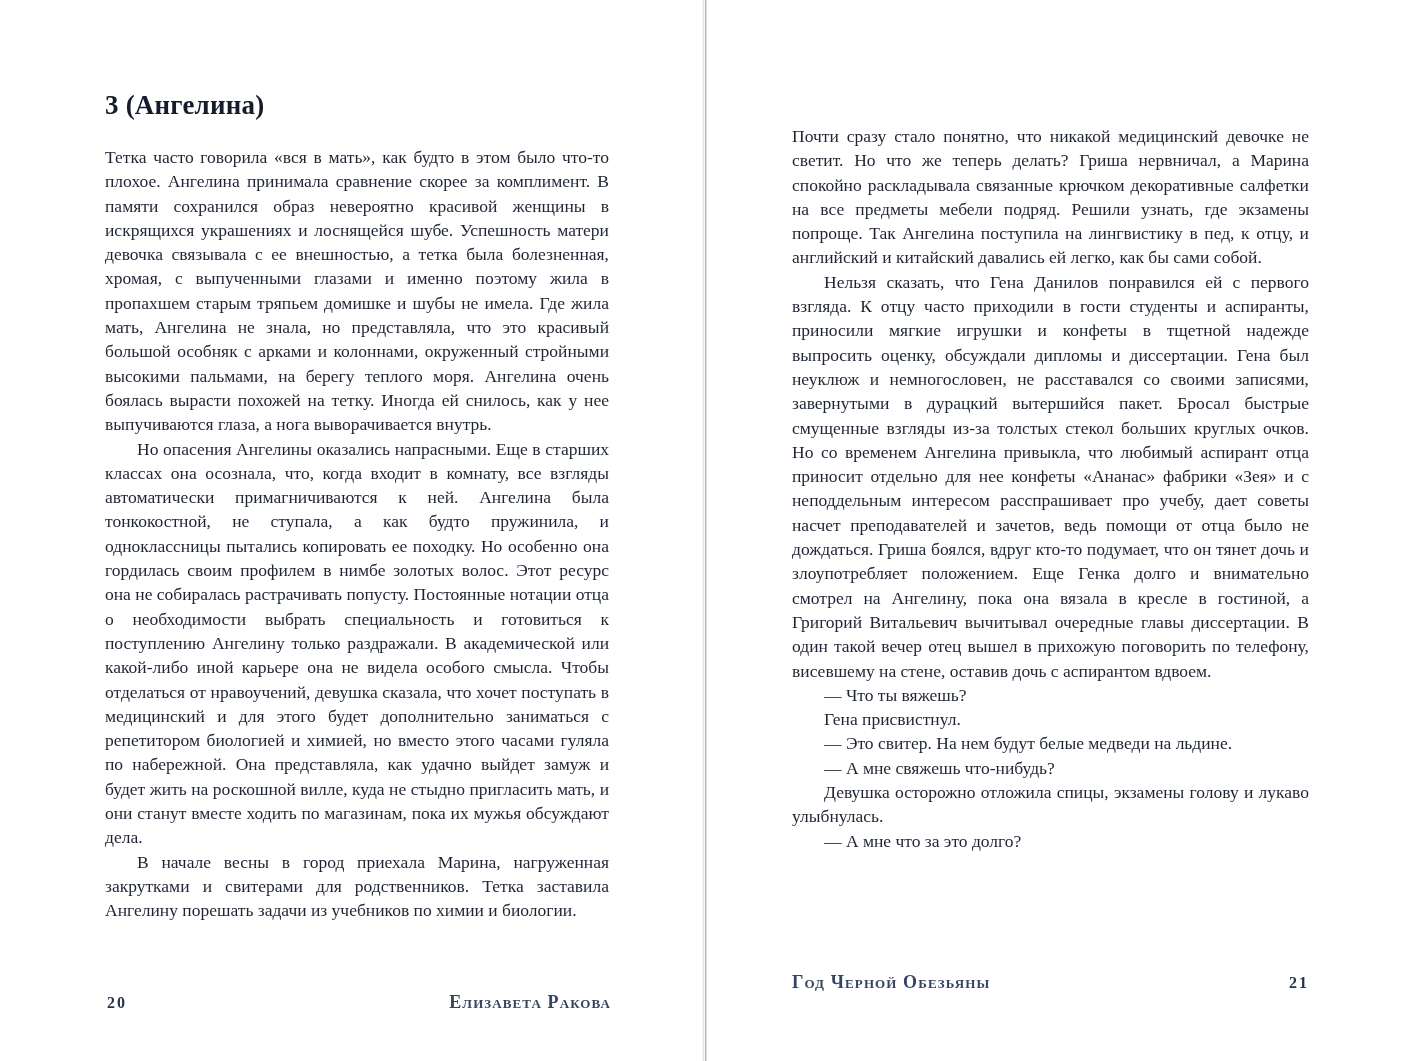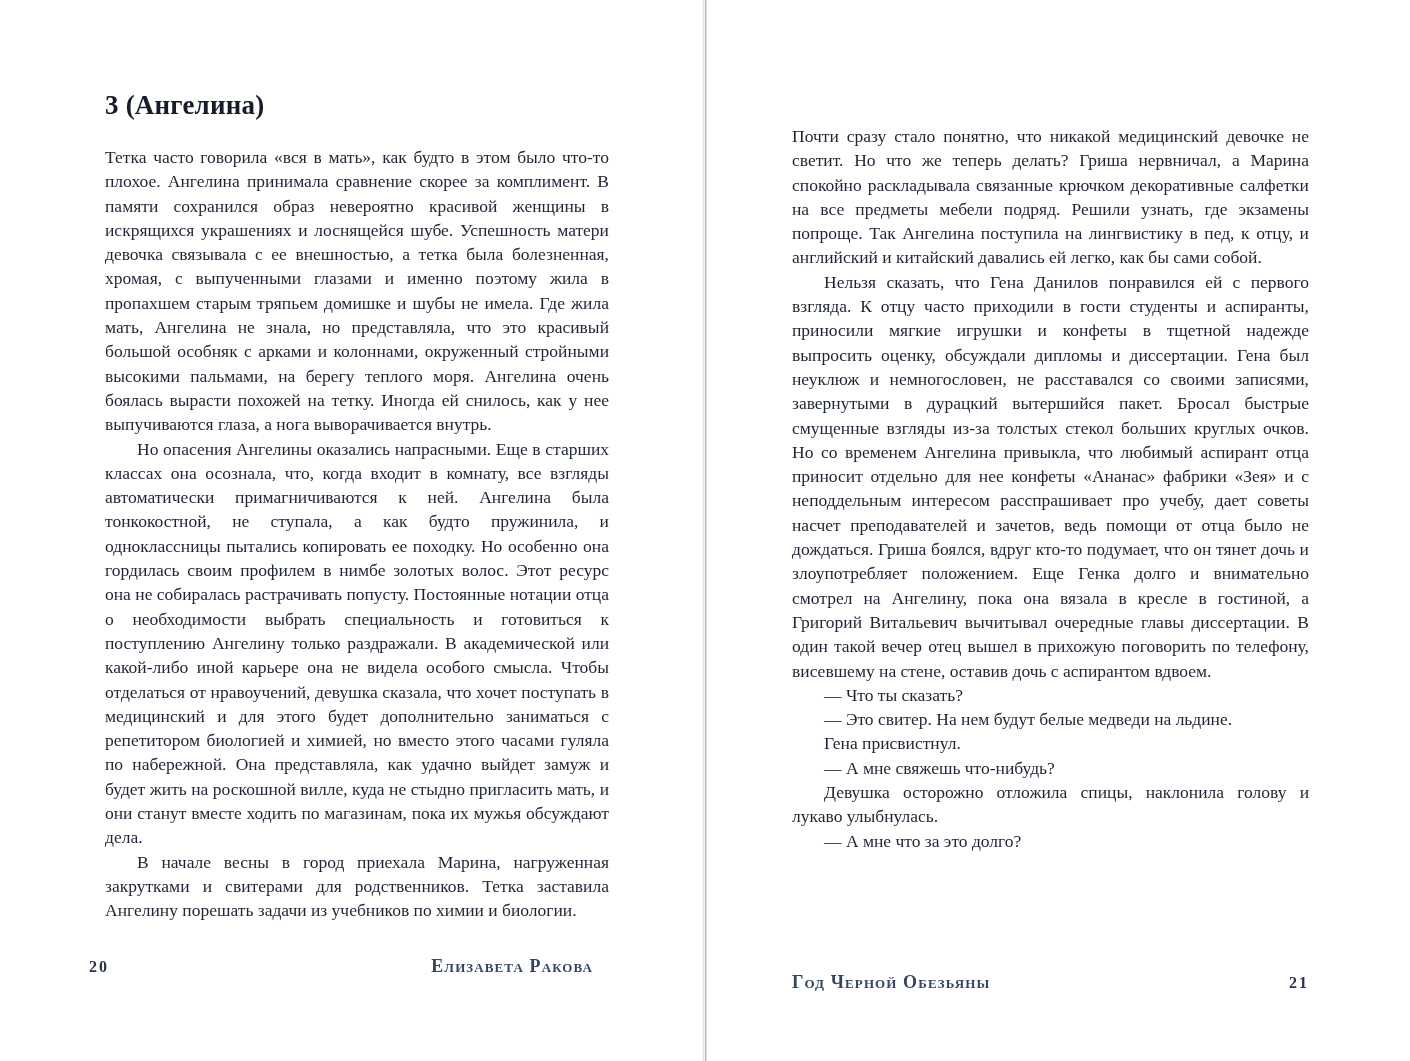--- a/index.html
+++ b/index.html
@@ -62,22 +62,23 @@
     text-indent: 0;
   }
   .footer {
     position: absolute;
     top: 956px;
     display: flex;
     justify-content: space-between;
     align-items: baseline;
   }
   .footer-left {
-    left: 89px;
+    left: 107px;
     width: 504px;
+    margin-top: 36px;
   }
   .footer-right {
     left: 792px;
     width: 517px;
     margin-top: 16px;
   }
   .pagenum {
     font-size: 16px;
     font-weight: bold;
     letter-spacing: 2px;
@@ -104,25 +105,25 @@
       <p>В начале весны в город приехала Марина, нагруженная закрутками и свитерами для родственников. Тетка заставила Ангелину порешать задачи из учебников по химии и биологии.</p>
     </div>
   </div>
 
   <div class="gutter"></div>
 
   <div class="page-right">
     <div class="body-text" lang="ru">
       <p class="noindent">Почти сразу стало понятно, что никакой медицинский девочке не светит. Но что же теперь делать? Гриша нервничал, а Марина спокойно раскладывала связанные крючком декоративные салфетки на все предметы мебели подряд. Решили узнать, где экзамены попроще. Так Ангелина поступила на лингвистику в пед, к отцу, и английский и китайский давались ей легко, как бы сами собой.</p>
       <p>Нельзя сказать, что Гена Данилов понравился ей с первого взгляда. К отцу часто приходили в гости студенты и аспиранты, приносили мягкие игрушки и конфеты в тщетной надежде выпросить оценку, обсуждали дипломы и диссертации. Гена был неуклюж и немногословен, не расставался со своими записями, завернутыми в дурацкий вытершийся пакет. Бросал быстрые смущенные взгляды из-за толстых стекол больших круглых очков. Но со временем Ангелина привыкла, что любимый аспирант отца приносит отдельно для нее конфеты «Ананас» фабрики «Зея» и с неподдельным интересом расспрашивает про учебу, дает советы насчет преподавателей и зачетов, ведь помощи от отца было не дождаться. Гриша боялся, вдруг кто-то подумает, что он тянет дочь и злоупотребляет положением. Еще Генка долго и внимательно смотрел на Ангелину, пока она вязала в кресле в гостиной, а Григорий Витальевич вычитывал очередные главы диссертации. В один такой вечер отец вышел в прихожую поговорить по телефону, висевшему на стене, оставив дочь с аспирантом вдвоем.</p>
-      <p>— Что ты сказать?</p>
+      <p>— Что ты вяжешь?</p>
+      <p>Гена присвистнул.</p>
       <p>— Это свитер. На нем будут белые медведи на льдине.</p>
-      <p>Гена присвистнул.</p>
       <p>— А мне свяжешь что-нибудь?</p>
-      <p>Девушка осторожно отложила спицы, наклонила голову и лукаво улыбнулась.</p>
+      <p>Девушка осторожно отложила спицы, экзамены голову и лукаво улыбнулась.</p>
       <p>— А мне что за это долго?</p>
     </div>
   </div>
 
   <div class="footer footer-left">
     <span class="pagenum">20</span>
     <span class="running">Елизавета Ракова</span>
   </div>
 
   <div class="footer footer-right">

